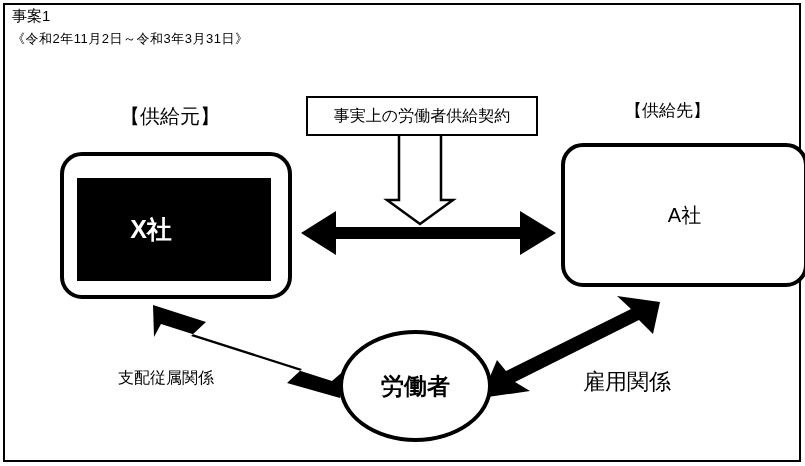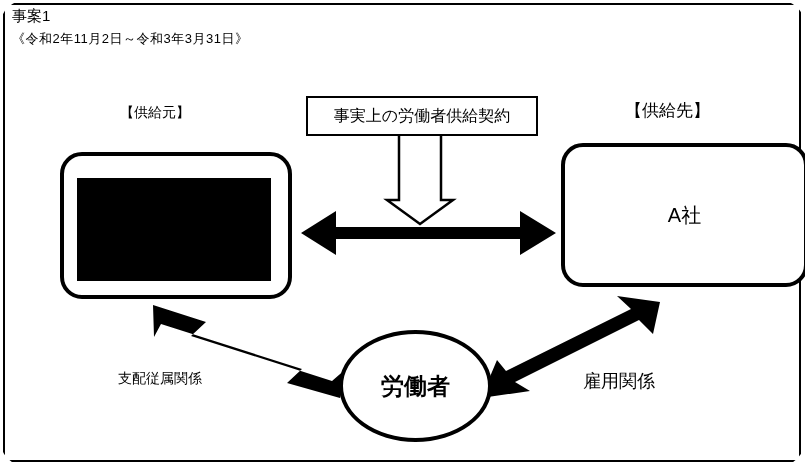--- a/index.html
+++ b/index.html
@@ -12,21 +12,20 @@
     font-family: "Liberation Sans", "DejaVu Sans", sans-serif;
     color: #000000;
   }
   #page {
     position: relative;
     width: 805px;
     height: 466px;
     background: #ffffff;
     box-sizing: border-box;
     overflow: hidden;
-    border-radius: 26px;
   }
   
   #frame {
     position: absolute;
     left: 3px;
     top: 3px;
     width: 798px;
     height: 459px;
     border: 2px solid #000000;
     box-sizing: border-box;
@@ -44,21 +43,21 @@
   }
   #case-period {
     left: 12px;
     top: 32px;
     font-size: 13px;
     letter-spacing: 0.5px;
   }
   #label-supplier {
     left: 120px;
     top: 105px;
-    font-size: 14px;
+    font-size: 20px;
   }
   #label-recipient {
     left: 625px;
     top: 102px;
     font-size: 17px;
     text-align: right;
   }
   
   #box-x {
     position: absolute;
@@ -147,26 +146,28 @@
     z-index: 3;
   }
   #ellipse-worker-label {
     font-size: 23px;
     font-weight: bold;
   }
   
   #label-subordination {
     left: 118px;
     top: 371px;
-    font-size: 14px;
+    font-size: 16px;
+    font-family: Liberation Mono, monospace;
   }
   #label-employment {
     left: 583px;
     top: 372px;
-    font-size: 18px;
+    font-size: 22px;
+    font-family: Liberation Mono, monospace;
   }
   
   #arrow-layer {
     position: absolute;
     left: 0;
     top: 0;
     width: 805px;
     height: 466px;
     z-index: 2;
     pointer-events: none;
@@ -182,20 +183,21 @@
   <div class="txt" id="case-title">事案1</div>
 
   <div class="txt" id="case-period">《令和2年11月2日～令和3年3月31日》</div>
 
   <div class="txt" id="label-supplier">【供給元】</div>
 
   <div class="txt" id="label-recipient">【供給先】</div>
 
   <div id="box-x"></div>
   <div id="box-x-redaction"></div>
+  <div id="box-x-label">X社</div>
 
   <div id="box-a">
     <span id="box-a-label">A社</span>
   </div>
 
   <div id="ellipse-worker">
     <span id="ellipse-worker-label">労働者</span>
   </div>
 
   <div id="callout">

